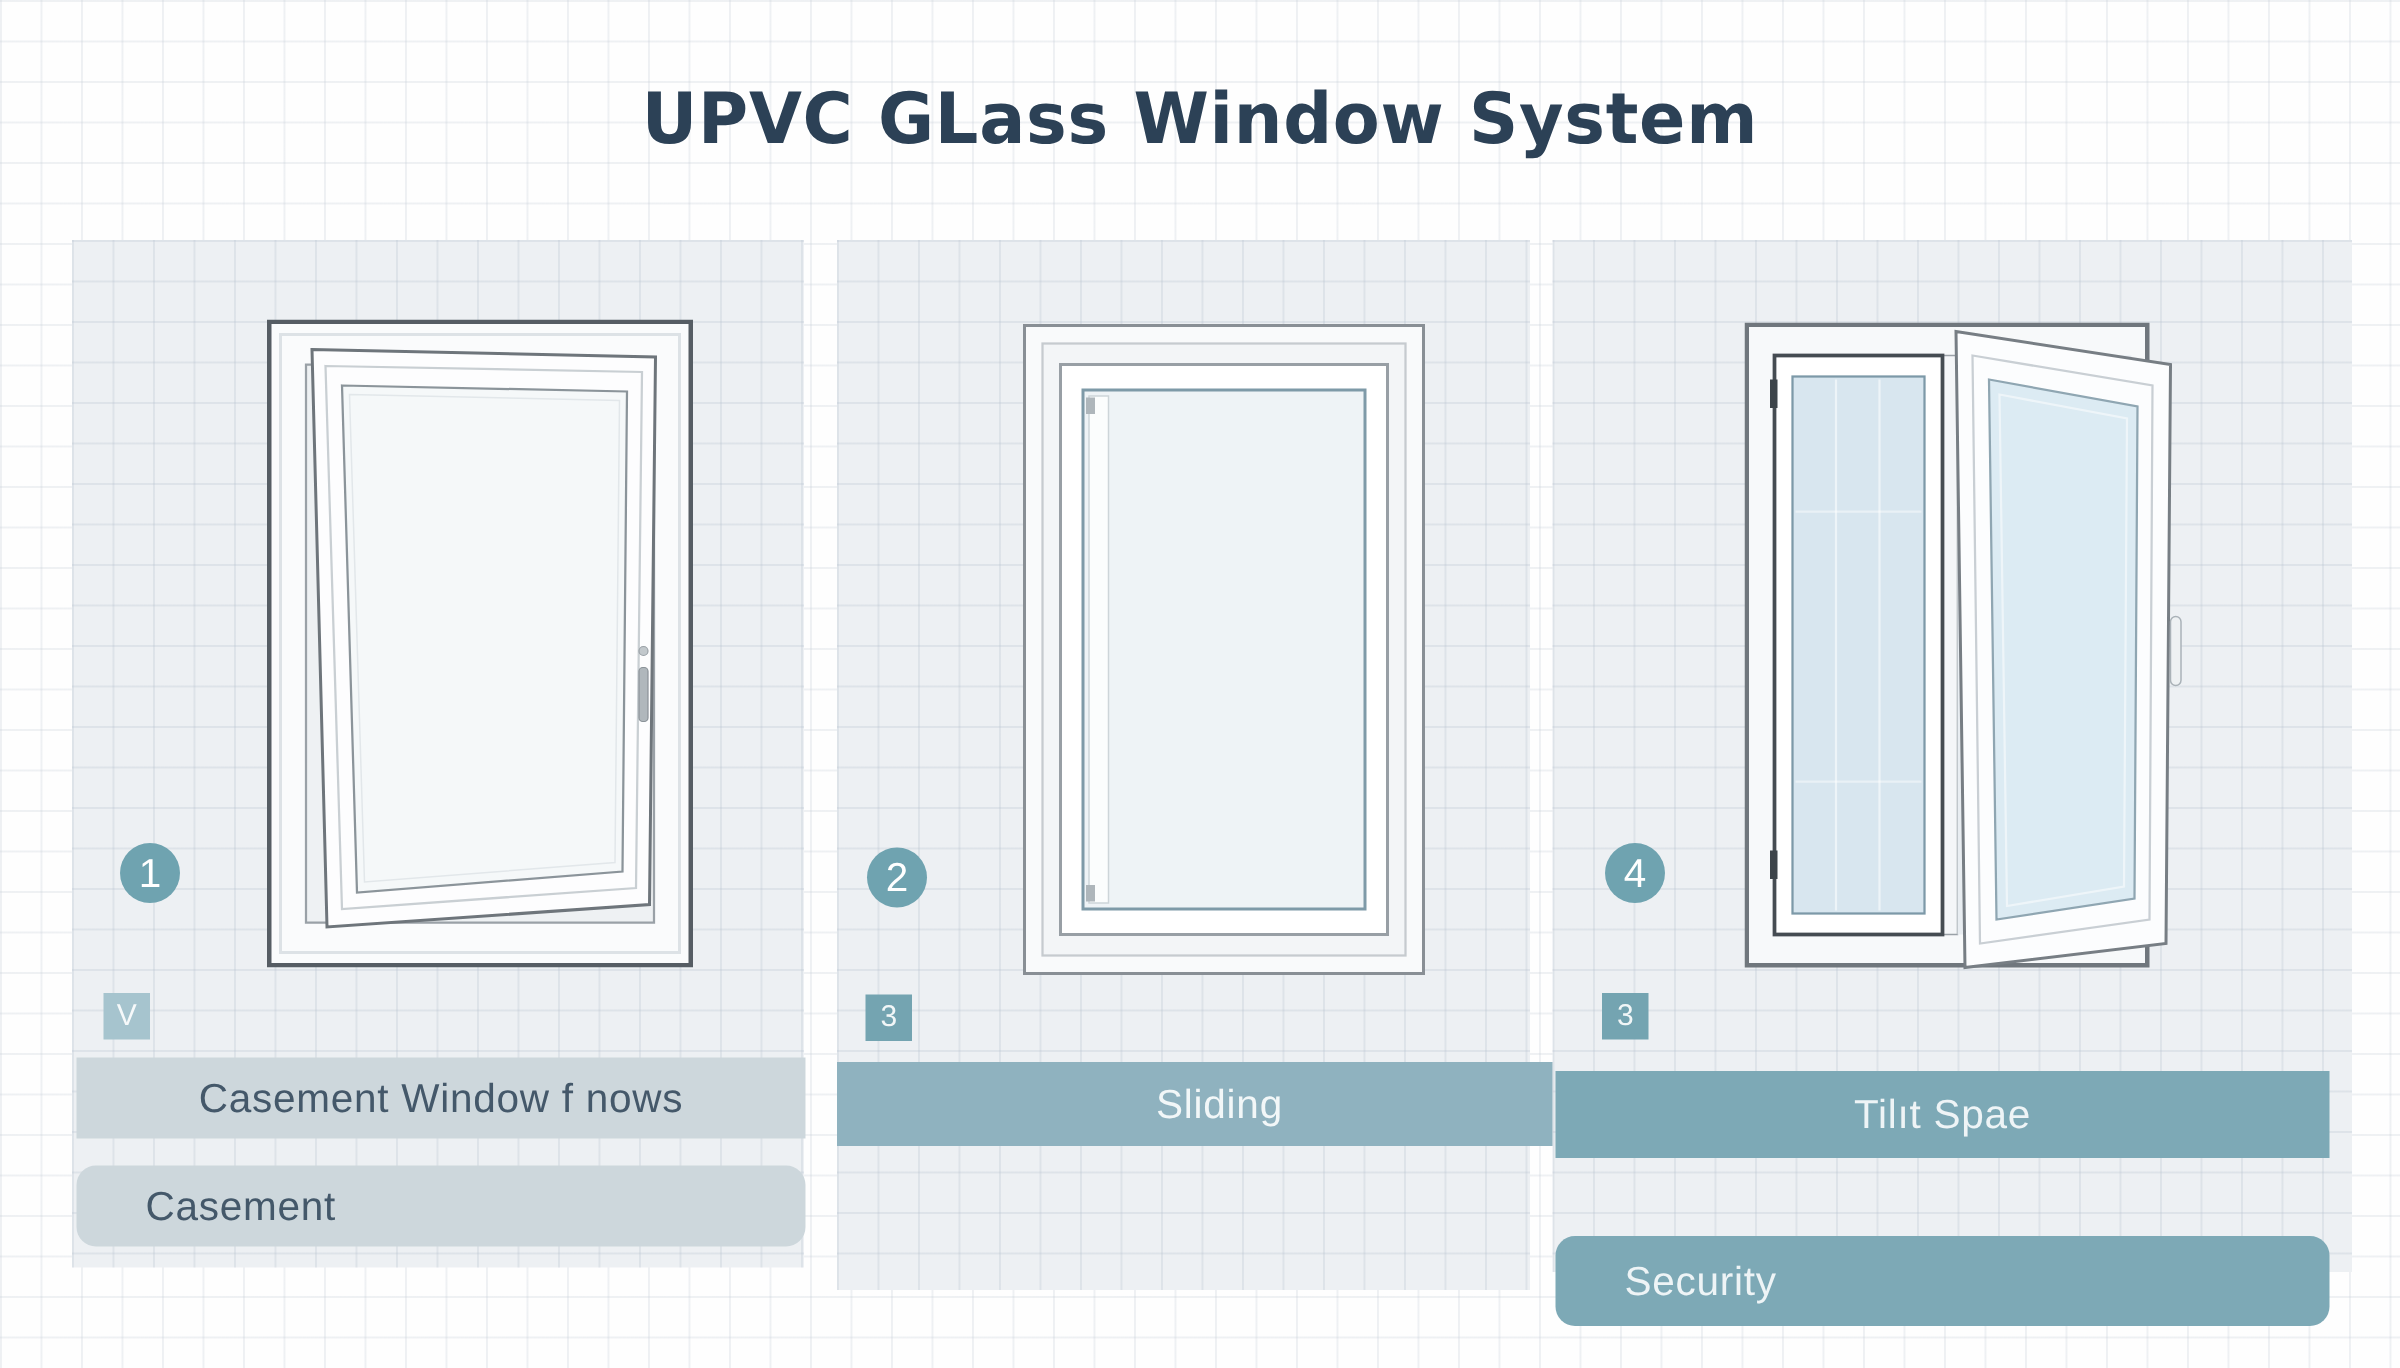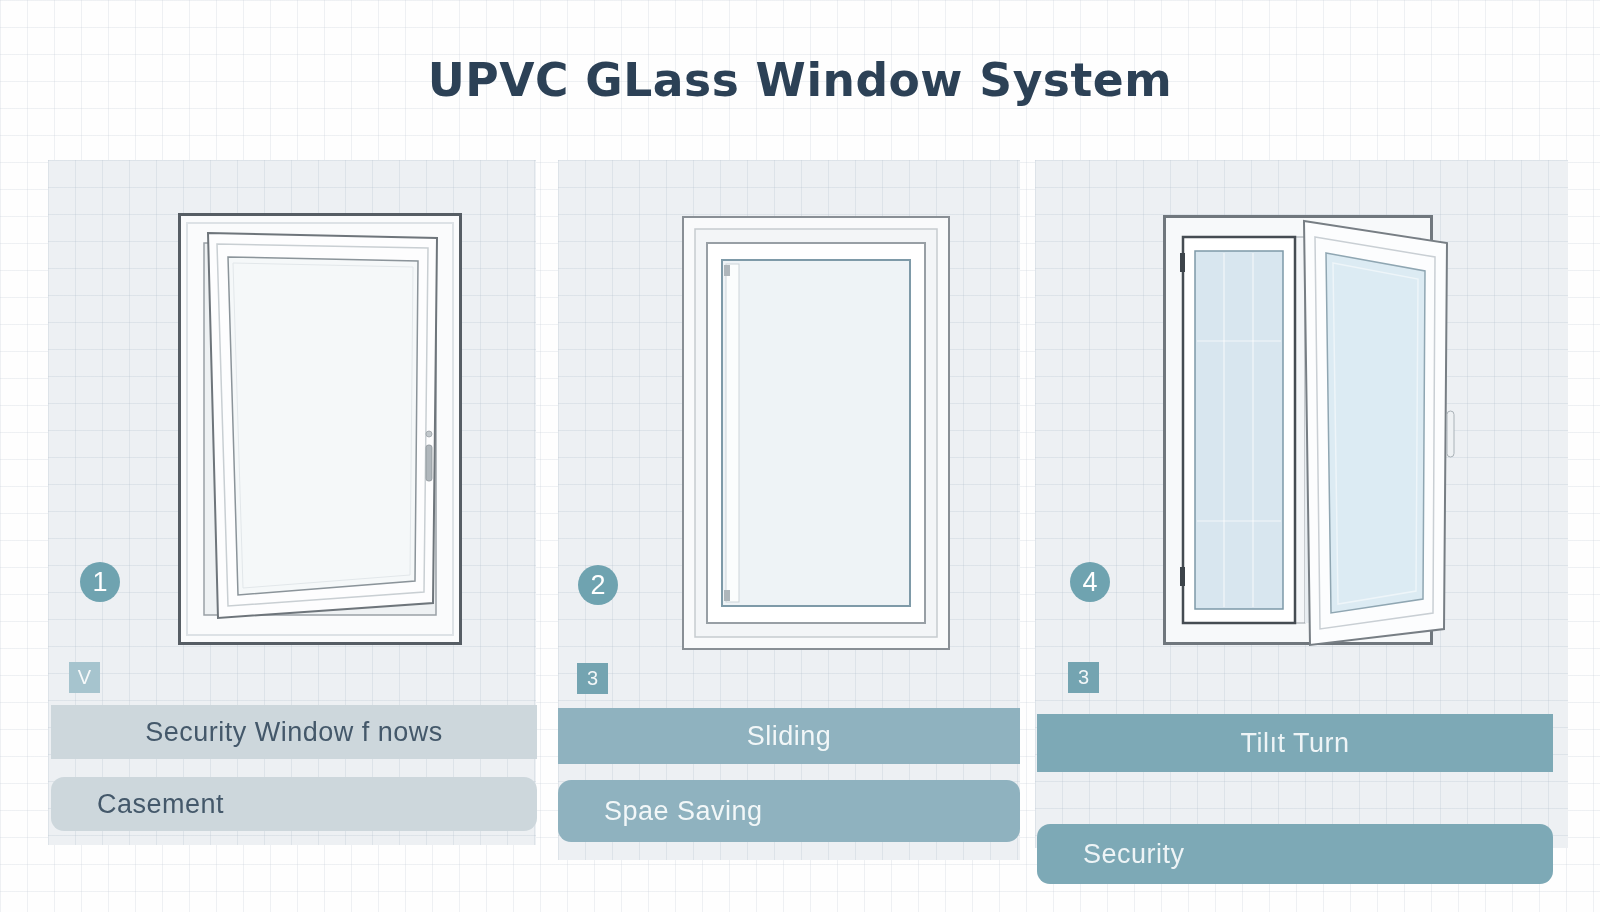--- a/index.html
+++ b/index.html
@@ -74,21 +74,21 @@
     display: flex;
     align-items: center;
     font-size: 27px;
     font-weight: 400;
     letter-spacing: 0.5px;
   }
   .bar.centered { justify-content: center; }
   .bar.left-aligned { justify-content: flex-start; padding-left: 46px; box-sizing: border-box; border-radius: 13px; }
 
   .panel-1 .bar { background: #cdd7dc; color: #44586a; }
-  .panel-2 .bar { background: #8fb2bf; color: #f2f7f8; }
+  .panel-2 .bar { background: #8fb2bf; color: #f2f7f8; padding-left: 24px; }
   .panel-3 .bar { background: #7da9b6; color: #eef4f6; }
 
   .panel-1 .bar-primary   { left: 3px; top: 545px; width: 486px; height: 54px; }
   .panel-1 .bar-secondary { left: 3px; top: 617px; width: 486px; height: 54px; }
   .panel-2 .bar-primary   { left: 0;   top: 548px; width: 462px; height: 56px; }
   .panel-2 .bar-secondary { left: 0;   top: 620px; width: 462px; height: 62px; }
   .panel-3 .bar-primary   { left: 2px; top: 554px; width: 516px; height: 58px; }
   .panel-3 .bar-secondary { left: 2px; top: 664px; width: 516px; height: 60px; }
 
   .panel-1 .number-badge { left: 32px; top: 402px; }
@@ -120,41 +120,40 @@
       <polygon points="39,31 250,35 246,379 50,393" fill="none" stroke="#c9cfd3" stroke-width="1.5"></polygon>
       <polygon points="50,44 240,48 237,368 60,382" fill="#f5f8f9" stroke="#8b949a" stroke-width="1.5"></polygon>
       <polygon points="55,50 235,54 232,362 65,375" fill="none" stroke="#e2e7ea" stroke-width="1"></polygon>
       <circle cx="251" cy="221" r="3" fill="#c2c8cc" stroke="#9aa1a7" stroke-width="0.8"></circle>
       <rect x="248" y="232" width="6" height="36" rx="2.5" fill="#b0b7bc" stroke="#8b9298" stroke-width="0.8"></rect>
     </svg>
 
     <div class="number-badge">1</div>
     <div class="corner-tag">V</div>
 
-    <div class="bar bar-primary centered">Security Window f nows</div>
+    <div class="bar bar-primary centered">Casement Window f nows</div>
     <div class="bar bar-secondary left-aligned">Casement</div>
   </div>
 
   <div class="panel panel-2">
 
     <svg class="window-svg" width="268" height="434" viewBox="0 0 268 434">
       <rect x="1" y="1" width="266" height="432" fill="#f9fafb" stroke="#898f95" stroke-width="2"></rect>
       <rect x="13" y="13" width="242" height="408" fill="#f3f5f7" stroke="#c6cbcf" stroke-width="1.5"></rect>
       <rect x="25" y="27" width="218" height="380" fill="#ffffff" stroke="#989fa5" stroke-width="2"></rect>
       <rect x="40" y="44" width="188" height="346" fill="#eef3f6" stroke="#7e9aa8" stroke-width="2"></rect>
       <rect x="44" y="48" width="13" height="338" fill="#fbfdfd" stroke="#cdd5d9" stroke-width="1"></rect>
       <rect x="42" y="49" width="6" height="11" fill="#aeb6bb"></rect>
       <rect x="42" y="374" width="6" height="11" fill="#aeb6bb"></rect>
     </svg>
 
     <div class="number-badge">2</div>
     <div class="corner-tag">3</div>
 
     <div class="bar bar-primary centered">Sliding</div>
-    <div class="bar bar-secondary left-aligned">Spae Saving</div>
   </div>
 
   <div class="panel panel-3">
 
     <svg class="window-svg" width="296" height="438" viewBox="0 0 296 438">
       <rect x="1.5" y="1.5" width="267" height="427" fill="#f7f9fa" stroke="#70777d" stroke-width="3"></rect>
       <rect x="128" y="22" width="14" height="386" fill="#f4f6f8" stroke="#9aa1a7" stroke-width="1"></rect>
       <rect x="142" y="22" width="116" height="386" fill="#e8edf1"></rect>
 
       <rect x="20" y="22" width="112" height="386" fill="#ffffff" stroke="#454c52" stroke-width="2.5"></rect>
@@ -169,17 +168,17 @@
       <polygon points="141,6 284,28 281,414 147,430" fill="#fcfdfe" stroke="#777e84" stroke-width="2"></polygon>
       <polygon points="152,22 272,42 270,398 157,414" fill="none" stroke="#c9cfd4" stroke-width="1.5"></polygon>
       <polygon points="163,38 262,56 260,384 168,398" fill="#dcebf3" stroke="#8fa6b2" stroke-width="1.5"></polygon>
       <polygon points="170,48 255,64 253,376 175,389" fill="none" stroke="rgba(255,255,255,0.5)" stroke-width="1.5"></polygon>
       <rect x="284" y="196" width="7" height="46" rx="3.5" fill="#eef1f3" stroke="#aab2b8" stroke-width="1"></rect>
     </svg>
 
     <div class="number-badge">4</div>
     <div class="corner-tag">3</div>
 
-    <div class="bar bar-primary centered">Tilıt Turn</div>
+    <div class="bar bar-primary centered">Tilıt Spae</div>
     <div class="bar bar-secondary left-aligned">Security</div>
   </div>
 
 </div>
 
 </body></html>

